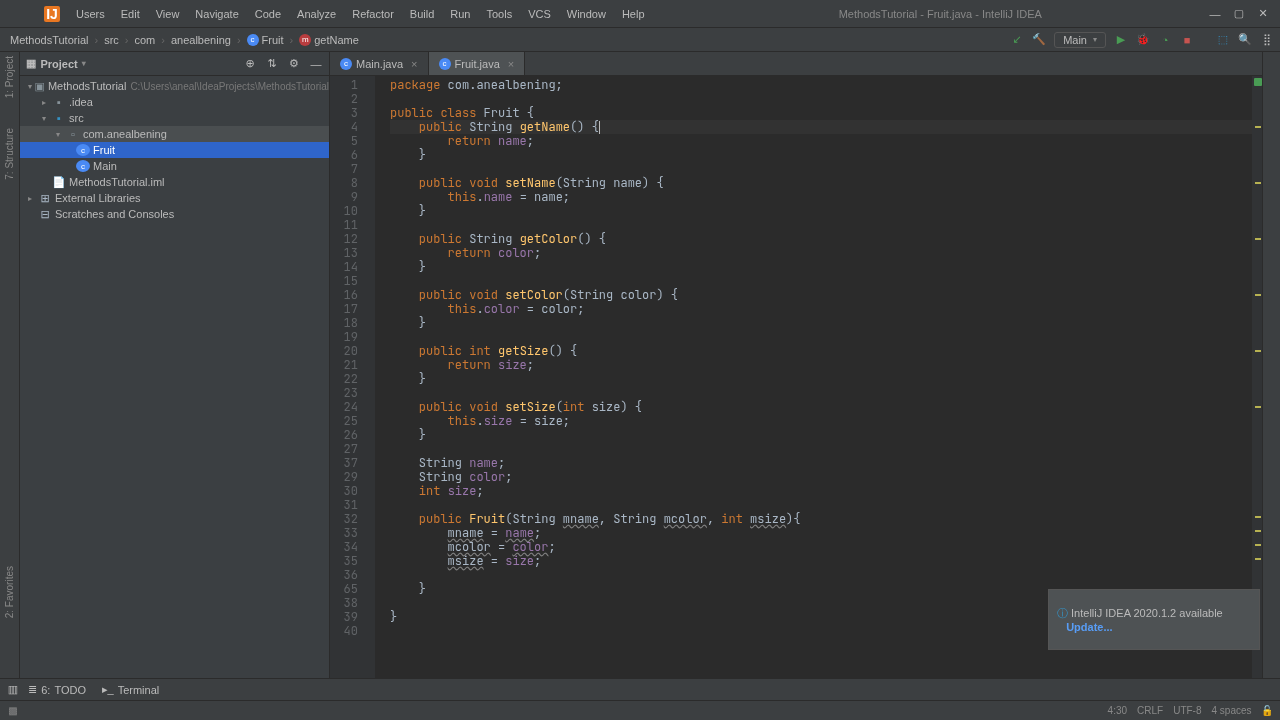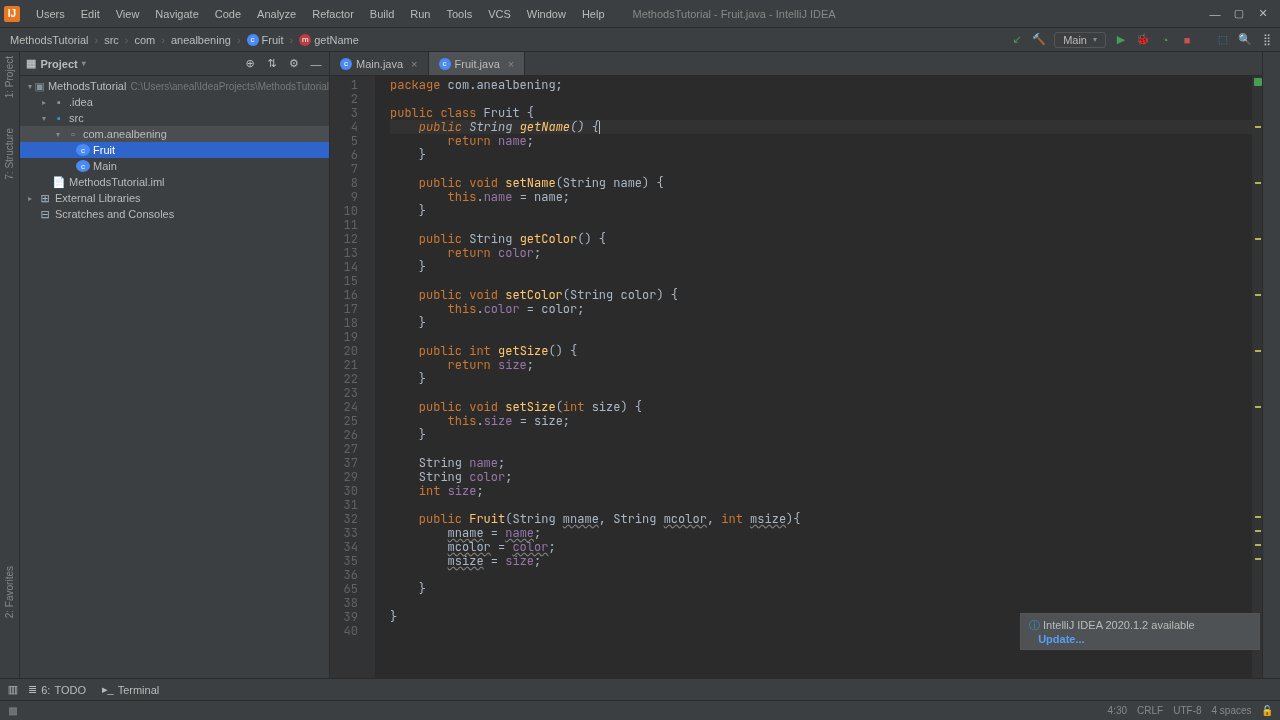--- a/index.html
+++ b/index.html
@@ -21,24 +21,24 @@
   align-items: center;
   padding: 0 4px;
   border-bottom: 1px solid #2b2b2b;
 }
 .app-icon {
   width: 16px; height: 16px;
   background: #e87722;
   margin-right: 8px;
   border-radius: 2px;
   display: flex; align-items: center; justify-content: center;
-  font-size: 10px; font-weight: bold; color: #fff;
+  font-size: 14px; font-weight: bold; color: #fff; margin-left: 40px;
 }
 .menu-item { padding: 0 8px; cursor: pointer; }
-.title-text { flex: 1; text-align: left; color: #888; padding-left: 20px; }
+.title-text { flex: 1; text-align: center; color: #888; padding-left: 20px; }
 .win-controls { display: flex; gap: 10px; padding-right: 6px; }
 .win-btn { width: 14px; height: 14px; display:flex; align-items:center; justify-content:center; color:#bbb; cursor:pointer; }
 .navbar {
   height: 24px;
   background: #3c3f41;
   display: flex;
   align-items: center;
   padding: 0 6px;
   border-bottom: 1px solid #2b2b2b;
 }
@@ -78,30 +78,30 @@
 .editor-area { flex:1; display:flex; flex-direction:column; background:#2b2b2b; position:relative; }
 .tabs { height:24px; background:#3c3f41; display:flex; border-bottom:1px solid #2b2b2b; }
 .tab { display:flex; align-items:center; gap:4px; padding:0 10px; border-right:1px solid #2b2b2b; cursor:pointer; }
 .tab.active { background:#4e5254; }
 .tab-x { color:#888; margin-left:4px; }
 .editor-body { flex:1; display:flex; font-family:"JetBrains Mono","Consolas",monospace; font-size:12px; position:relative; }
 .gutter { width:34px; text-align:right; color:#606366; padding-top:2px; padding-right:6px; user-select:none; background:#313335; }
 .fold-gutter { width:12px; background:#313335; border-right:1px solid #2b2b2b; }
 .code { flex:1; padding:2px 0 2px 14px; white-space:pre; color:#a9b7c6; }
 .ln { height:14px; line-height:14px; }
-.hl-line { background:#323232;font-style:italic; }
+.hl-line { background:#323232; }
 .kw { color:#cc7832; }
 .fn { color:#ffc66d; }
 .field { color:#9876aa; }
 .warn{ text-decoration: underline wavy #808080;}
 .err-stripe { position:absolute; right:0; top:0; width:10px; height:100%; background:#313335; }
 .es-mark { position:absolute; right:1px; width:6px; height:2px; background:#b7b252; }
 .es-good { position:absolute; right:0; top:2px; width:8px; height:8px; background:#499c54; border-radius:1px;}
 .right-gutter { width:18px; background:#3c3f41; border-left:1px solid #2b2b2b; display:flex; flex-direction:column; padding-top:8px; }
-.notif { position:absolute; bottom:28px; right:2px; background:#4e5254; border:1px solid #555; padding:4px 8px; font-size:11px; color:#bbb; width:240px; }
+.notif { position:absolute; bottom:28px; right:2px; background:#4e5254; border:1px solid #555; padding:16px 8px; font-size:11px; color:#bbb; width:212px; }
 .notif a { color:#589df6; cursor:pointer;font-weight:bold; }
 .bottom-bar { height:22px; background:#3c3f41; border-top:1px solid #2b2b2b; display:flex; align-items:center; padding:0 6px; }
 .bb-item { padding:0 8px; display:flex; align-items:center; gap:4px; cursor:pointer; }
 .status-bar { height:20px; background:#3c3f41; border-top:1px solid #2b2b2b; display:flex; align-items:center; padding:0 6px; font-size:10px; color:#888; }
 .sb-right { margin-left:auto; display:flex; gap:10px; }
 .caret { background:#bbb; width:1px; height:13px; display:inline-block; vertical-align:middle;}
 </style>
 </head>
 <body>
 

